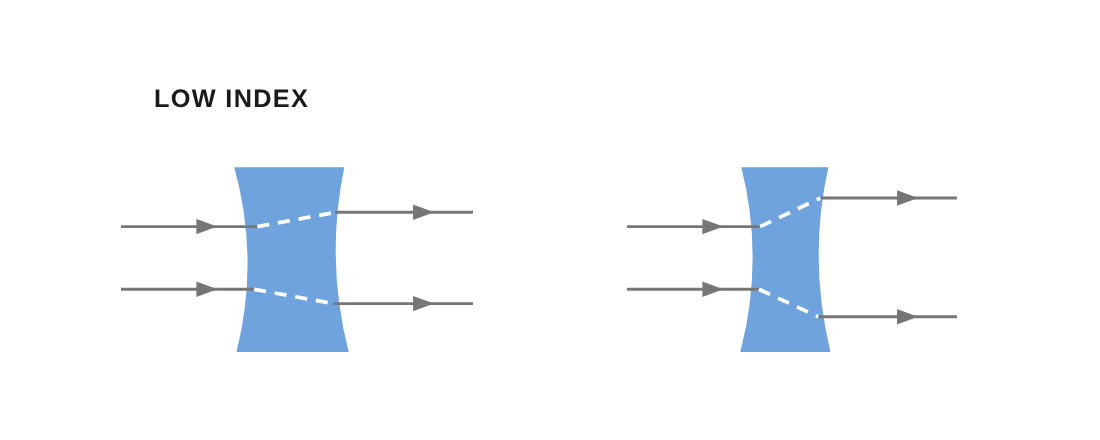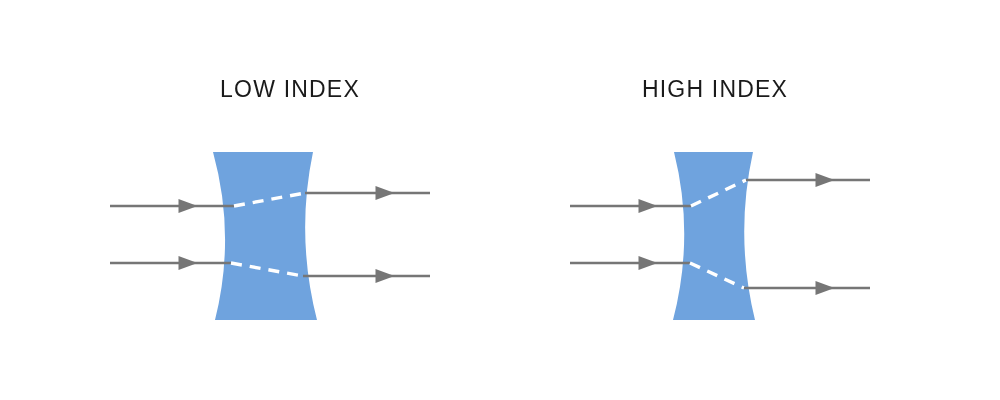--- a/index.html
+++ b/index.html
@@ -12,26 +12,26 @@
   }
   #canvas {
     position: relative;
     width: 1000px;
     height: 400px;
     background: #ffffff;
     overflow: hidden;
   }
   .panel-title {
     position: absolute;
-    text-align: center;
+    text-align: left;
     font-family: "Liberation Sans", sans-serif;
     font-size: 23px;
     letter-spacing: 1.2px;
     color: #1a1a1a;
-    font-weight: 400;
+    font-weight: 700;
     white-space: nowrap;
   }
   #title-low {
     left: 140px;
     top: 76px;
     width: 300px;
   }
   #title-high {
     left: 565px;
     top: 76px;
@@ -45,21 +45,20 @@
     height: 400px;
   }
 </style>
 </head>
 <body>
 
 <div id="canvas">
 
   <div class="panel-title" id="title-low">LOW INDEX</div>
 
-  <div class="panel-title" id="title-high">HIGH INDEX</div>
 
   <svg class="diagram" viewBox="0 0 1000 400">
     <g id="svg-root">
         <g>
           <path d="M 213 152 L 313 152 Q 295.5 236 317 320 L 215 320 Q 236.1 236 213 152 Z" fill="#6FA3DE" stroke="none"></path>
           <g>
             <line x1="110" y1="206" x2="234" y2="206" stroke="#767676" stroke-width="2.6"></line>
             <polygon points="178.5,199 197.5,206 178.5,213" fill="#767676"></polygon>
             <line x1="234" y1="206" x2="305" y2="193" stroke="#ffffff" stroke-width="3.4" stroke-dasharray="11 8" stroke-linecap="butt"></line>
             <line x1="305" y1="193" x2="430" y2="193" stroke="#767676" stroke-width="2.6"></line>

